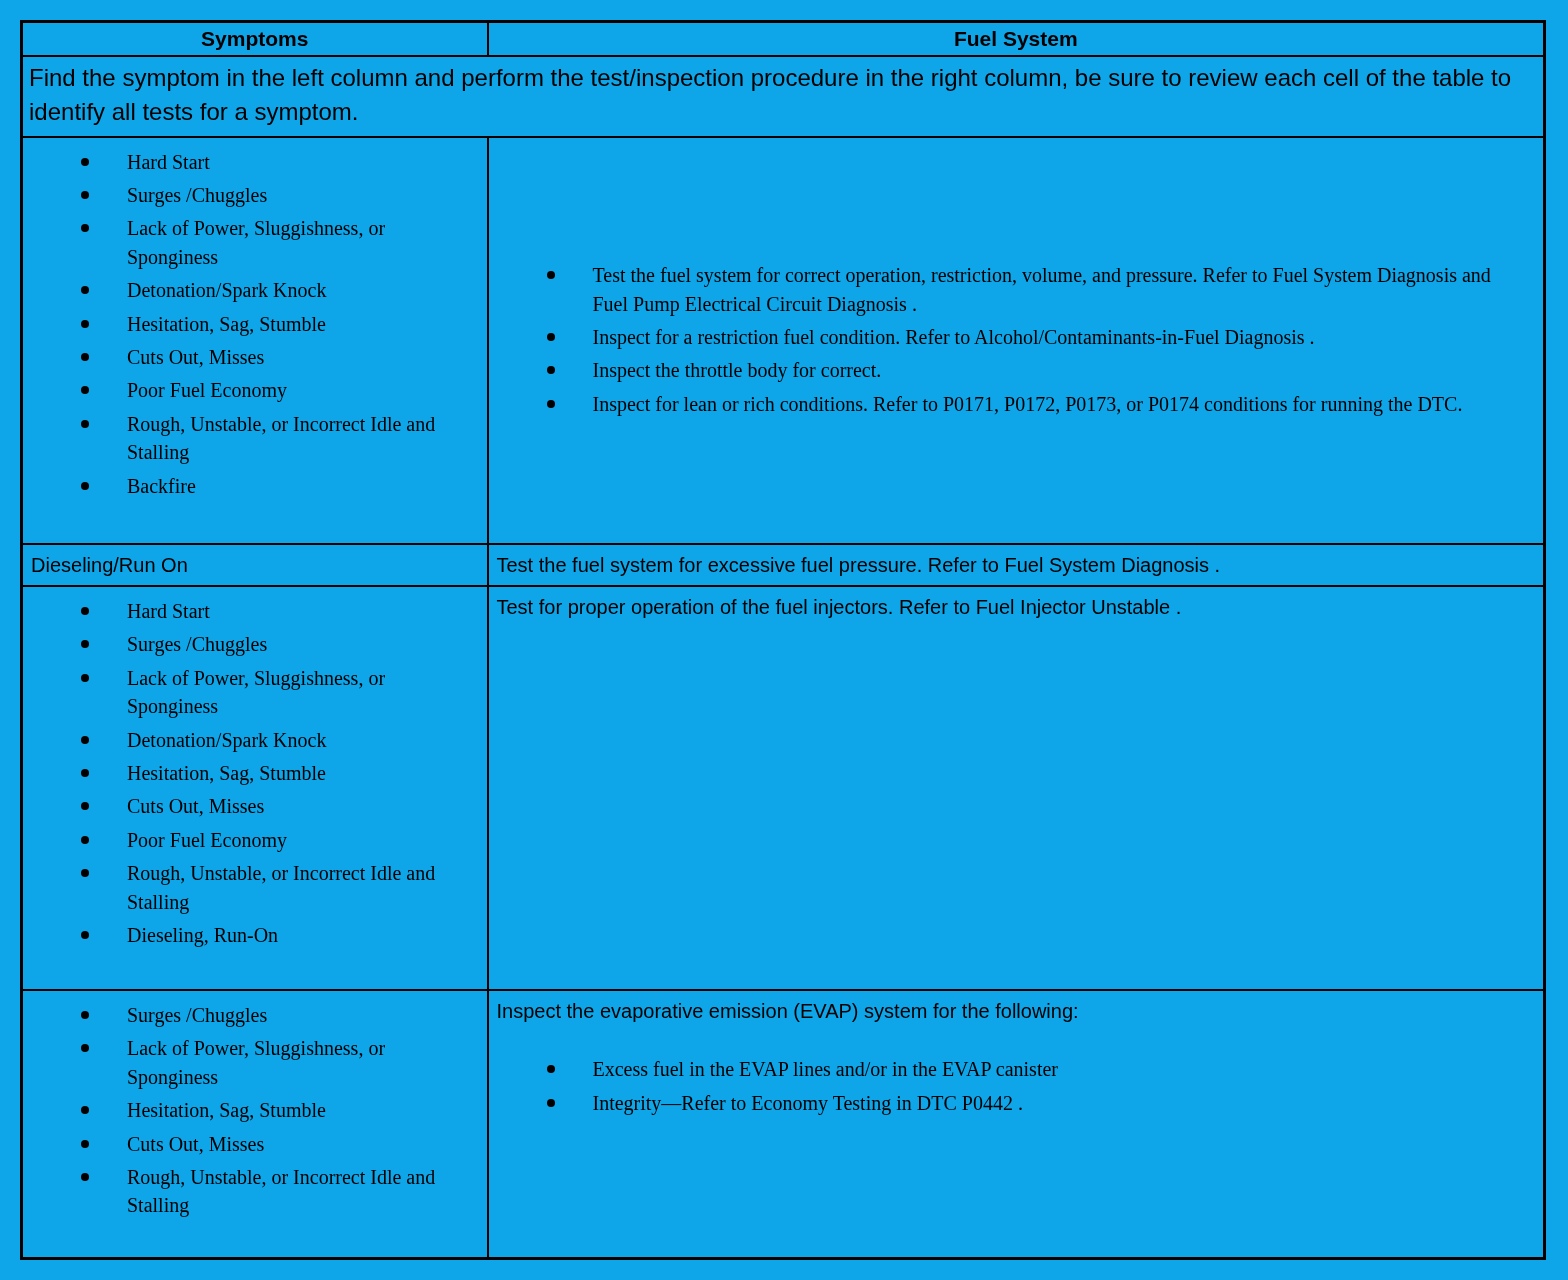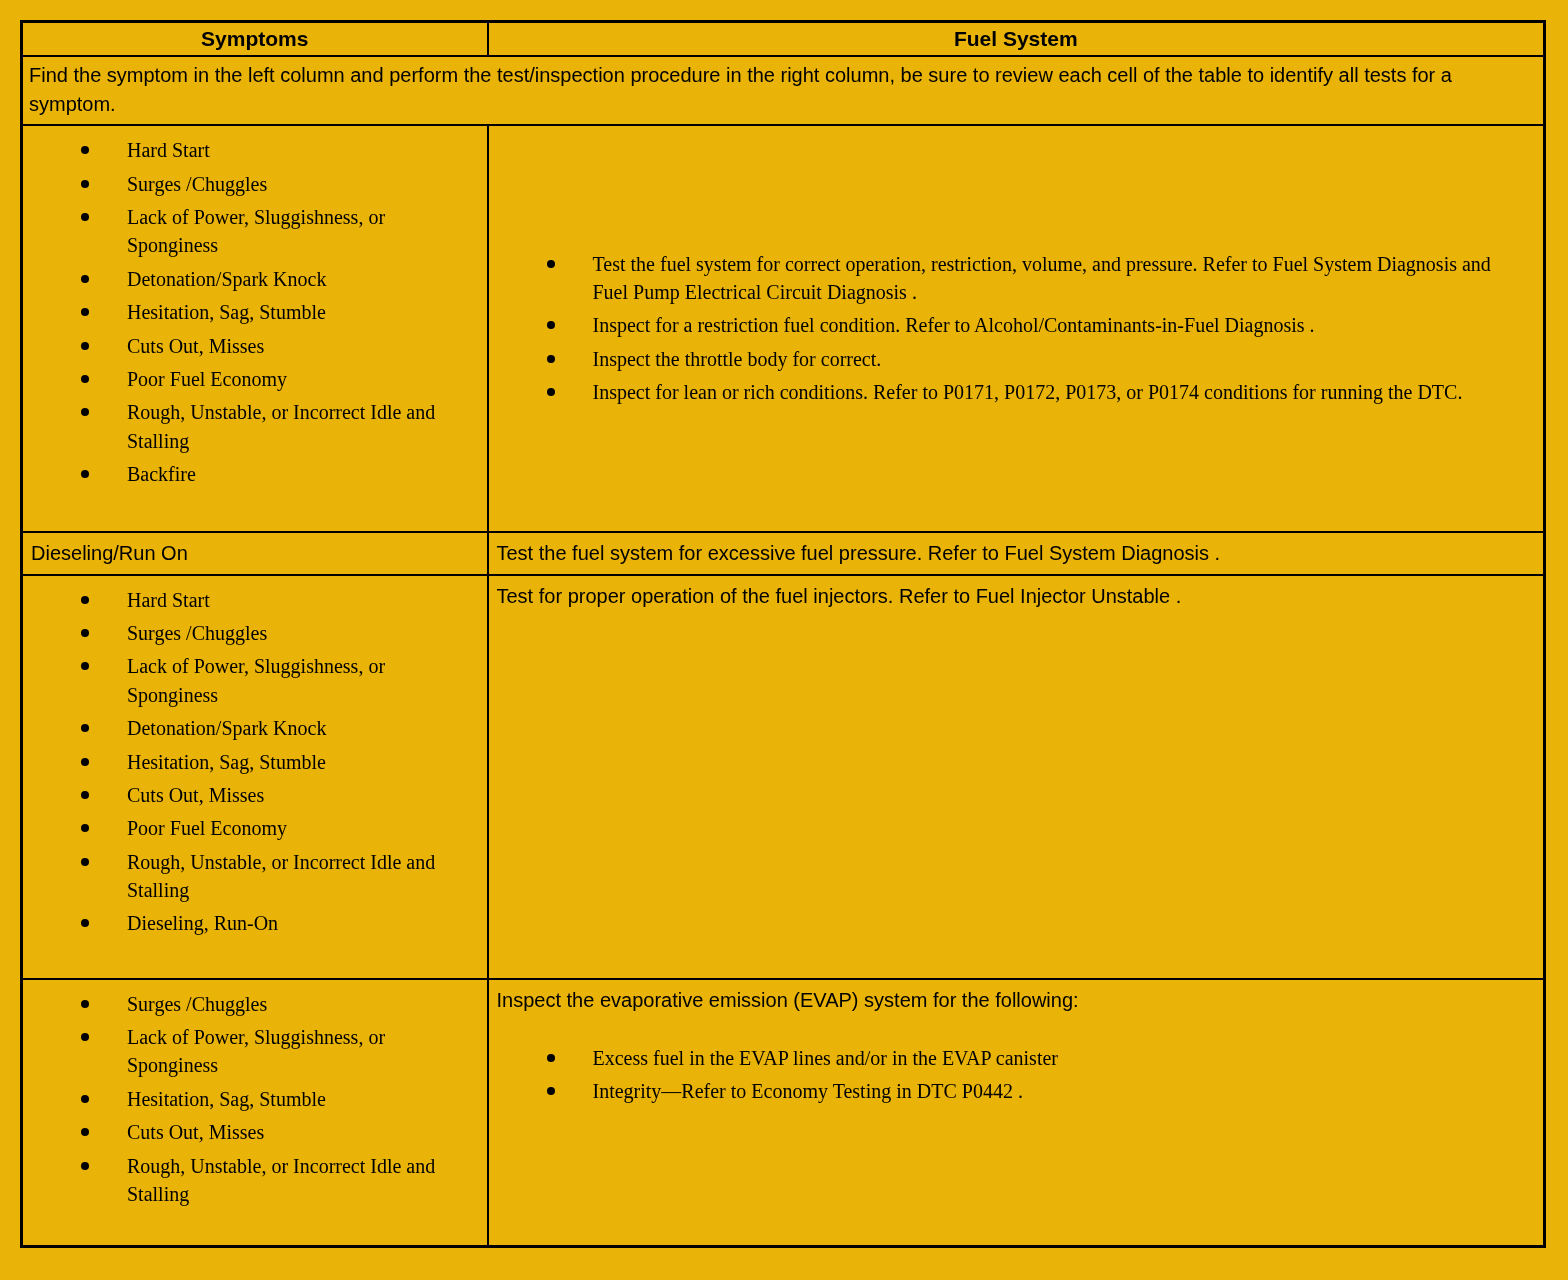--- a/index.html
+++ b/index.html
@@ -7,21 +7,21 @@
     margin: 0;
     padding: 0;
     background: #ffffff;
     color: #000000;
     font-family: "Liberation Sans", sans-serif;
   }
   .page {
     width: 1568px;
     min-height: 1280px;
     padding: 20px 22px 14px 20px;
-    background: #eab308;
+    background: #0ea5e9;
   }
   table.diag-table {
     width: 100%;
     border-collapse: collapse;
     table-layout: fixed;
     border: 3px solid #000000;
   }
   table.diag-table th,
   table.diag-table td {
     border: 2px solid #000000;
@@ -35,21 +35,21 @@
     font-size: 21px;
     font-weight: bold;
     text-align: center;
     padding: 4px 4px;
     vertical-align: middle;
   }
 
   
   tr.intro-row td {
     height: 64px;
-    font-size: 20px;
+    font-size: 24px;
     line-height: 1.43;
     padding: 4px 8px 6px 6px;
   }
 
   
   td.cell {
     font-size: 20px;
     line-height: 1.42;
     padding: 6px 6px;
   }

